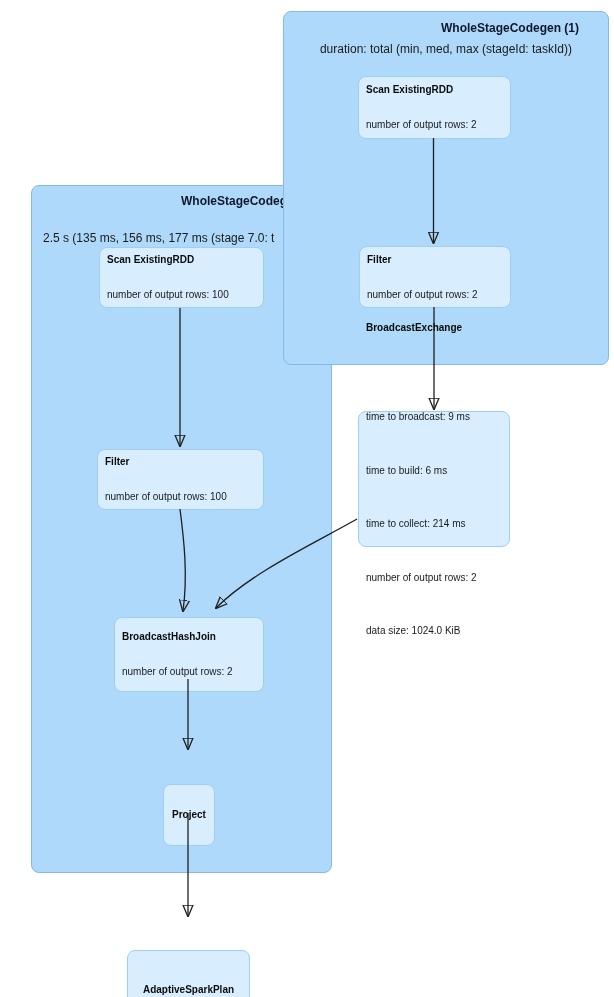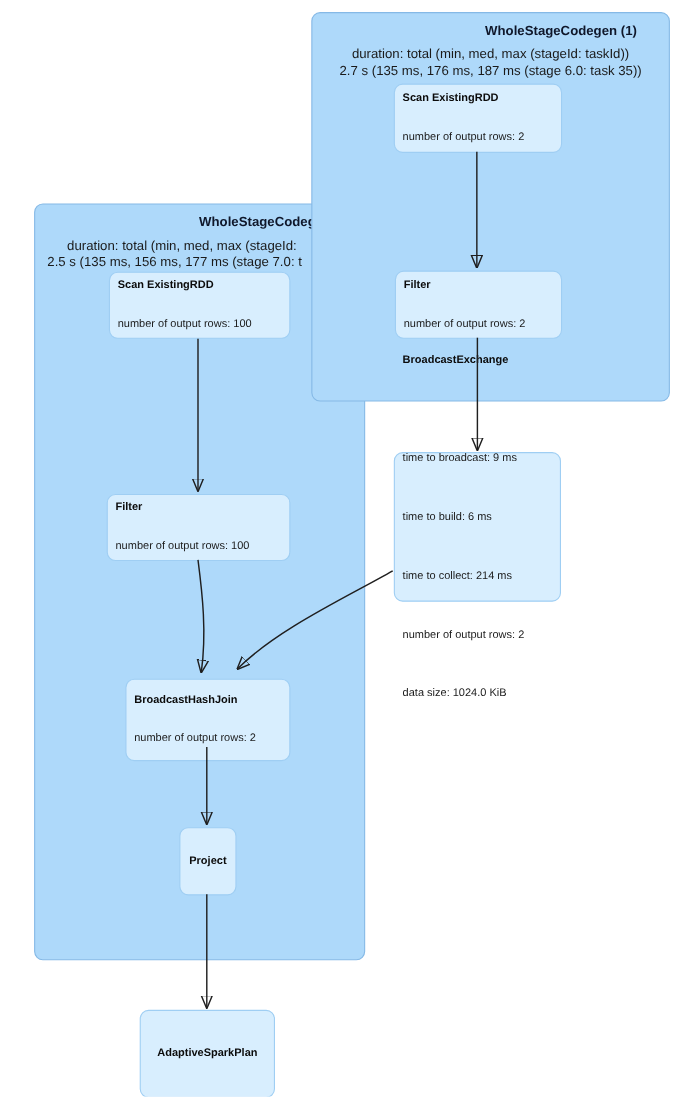--- a/index.html
+++ b/index.html
@@ -29,21 +29,21 @@
   }
   #cluster-left .dur1{left:29px;top:30px;}
   #cluster-left .dur2{left:11px;top:44.5px;}
   .node{
     position:absolute;background:#D8EEFE;border:1px solid #9FCEF3;
     border-radius:8px;box-sizing:border-box;
     display:flex;flex-direction:column;justify-content:center;
     align-items:flex-start;padding:0 7px;
     font-size:10px;line-height:17.5px;white-space:nowrap;
   }
-  .node.center{align-items:center;padding:0 2px;}
+  .node.center{align-items:center;padding:0 2px;margin-top:32px;}
   .node-title{font-weight:bold;color:#0b0b0b;}
   .node-gap{height:17.5px;}
   .node-metric{color:#1a1a1a;}
   
   #node-scan-right{left:74px;top:64px;width:153px;height:63px;}
   #node-filter-right{left:75px;top:234px;width:152px;height:62px;}
   
   #node-scan-left{left:67px;top:61px;width:165px;height:61px;}
   #node-filter-left{left:65px;top:263px;width:167px;height:61px;}
   #node-bhj{left:82px;top:431px;width:150px;height:75px;}
@@ -57,21 +57,20 @@
   }
   .edges-layer path{fill:none;stroke:#1f1f1f;stroke-width:1.3px;}
 </style>
 </head>
 <body>
 
 <div class="canvas">
 
   <div class="cluster" id="cluster-left">
     <div class="cluster-title">WholeStageCodeg</div>
-    <div class="dur-abs dur1">duration: total (min, med, max (stageId:</div>
     <div class="dur-abs dur2">2.5 s (135 ms, 156 ms, 177 ms (stage 7.0: t</div>
 
     <div class="node" id="node-scan-left">
       <div class="node-title">Scan ExistingRDD</div>
       <div class="node-gap"></div>
       <div class="node-metric">number of output rows: 100</div>
     </div>
 
     <div class="node" id="node-filter-left">
       <div class="node-title">Filter</div>
@@ -87,21 +86,20 @@
 
     <div class="node center" id="node-project">
       <div class="node-title">Project</div>
     </div>
   </div>
 
   <div class="cluster" id="cluster-right">
     <div class="cluster-title">WholeStageCodegen (1)</div>
     <div class="duration-block">
       <div>duration: total (min, med, max (stageId: taskId))</div>
-      <div>2.7 s (135 ms, 176 ms, 187 ms (stage 6.0: task 35))</div>
     </div>
 
     <div class="node" id="node-scan-right">
       <div class="node-title">Scan ExistingRDD</div>
       <div class="node-gap"></div>
       <div class="node-metric">number of output rows: 2</div>
     </div>
 
     <div class="node" id="node-filter-right">
       <div class="node-title">Filter</div>

